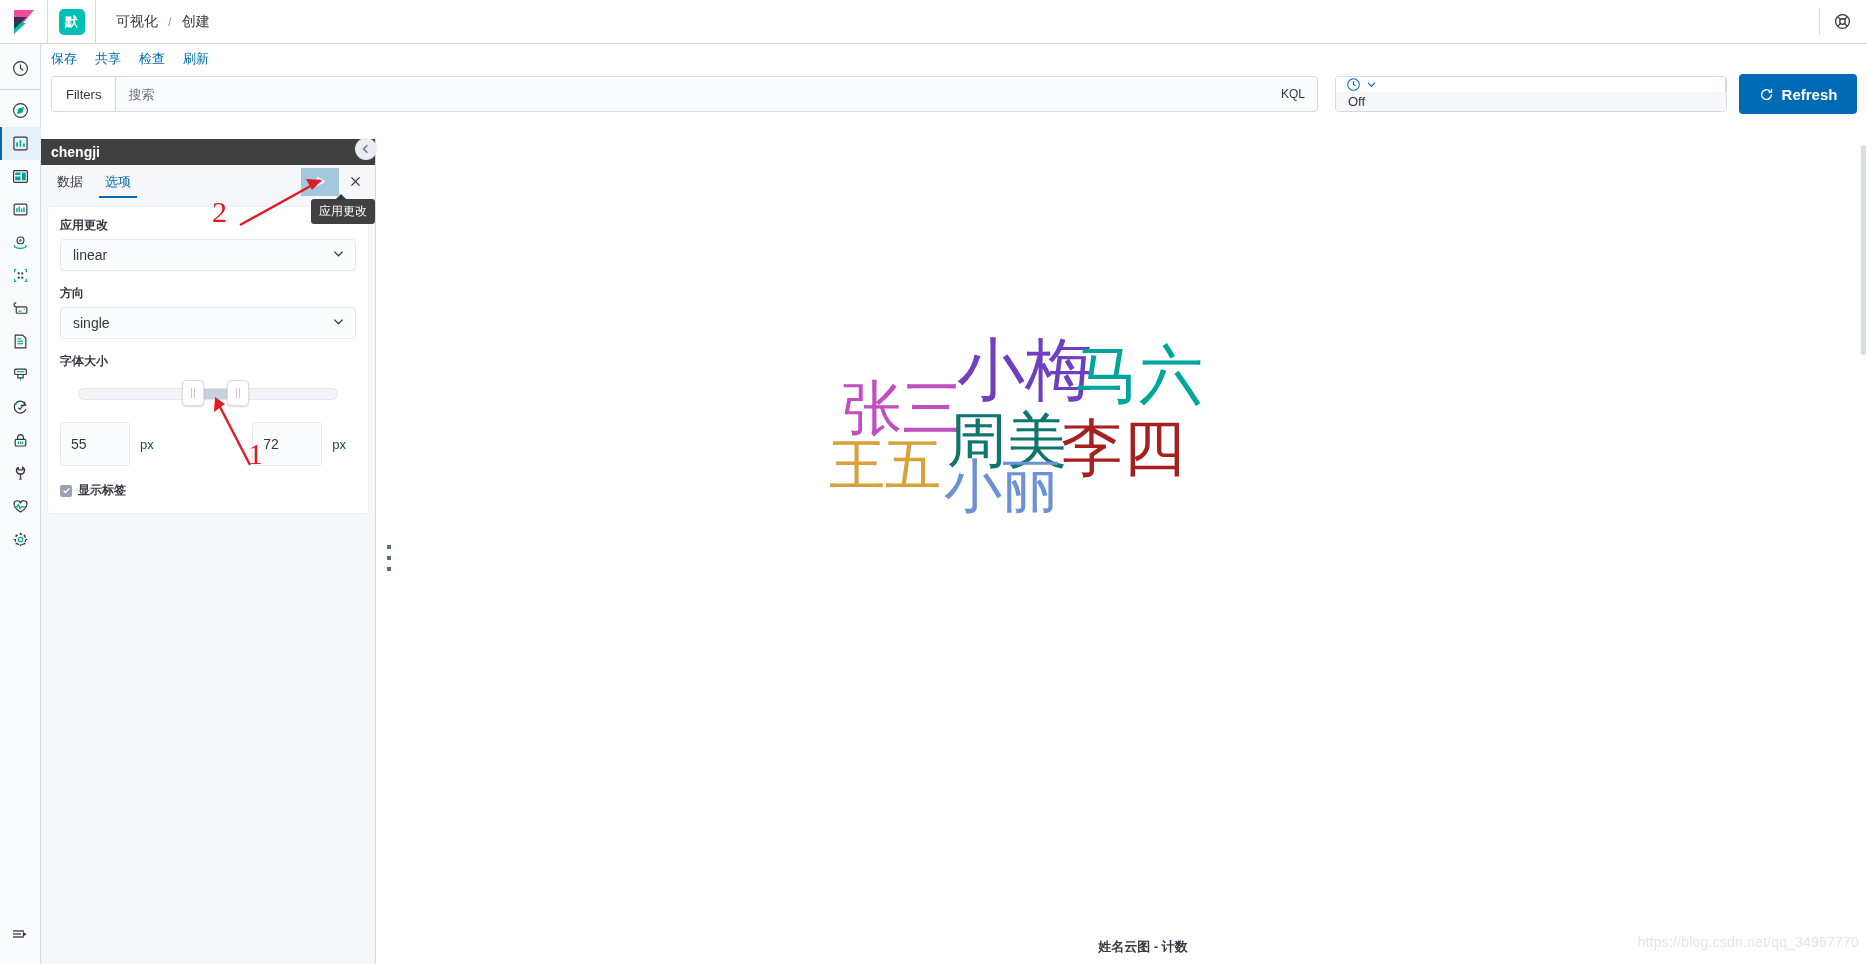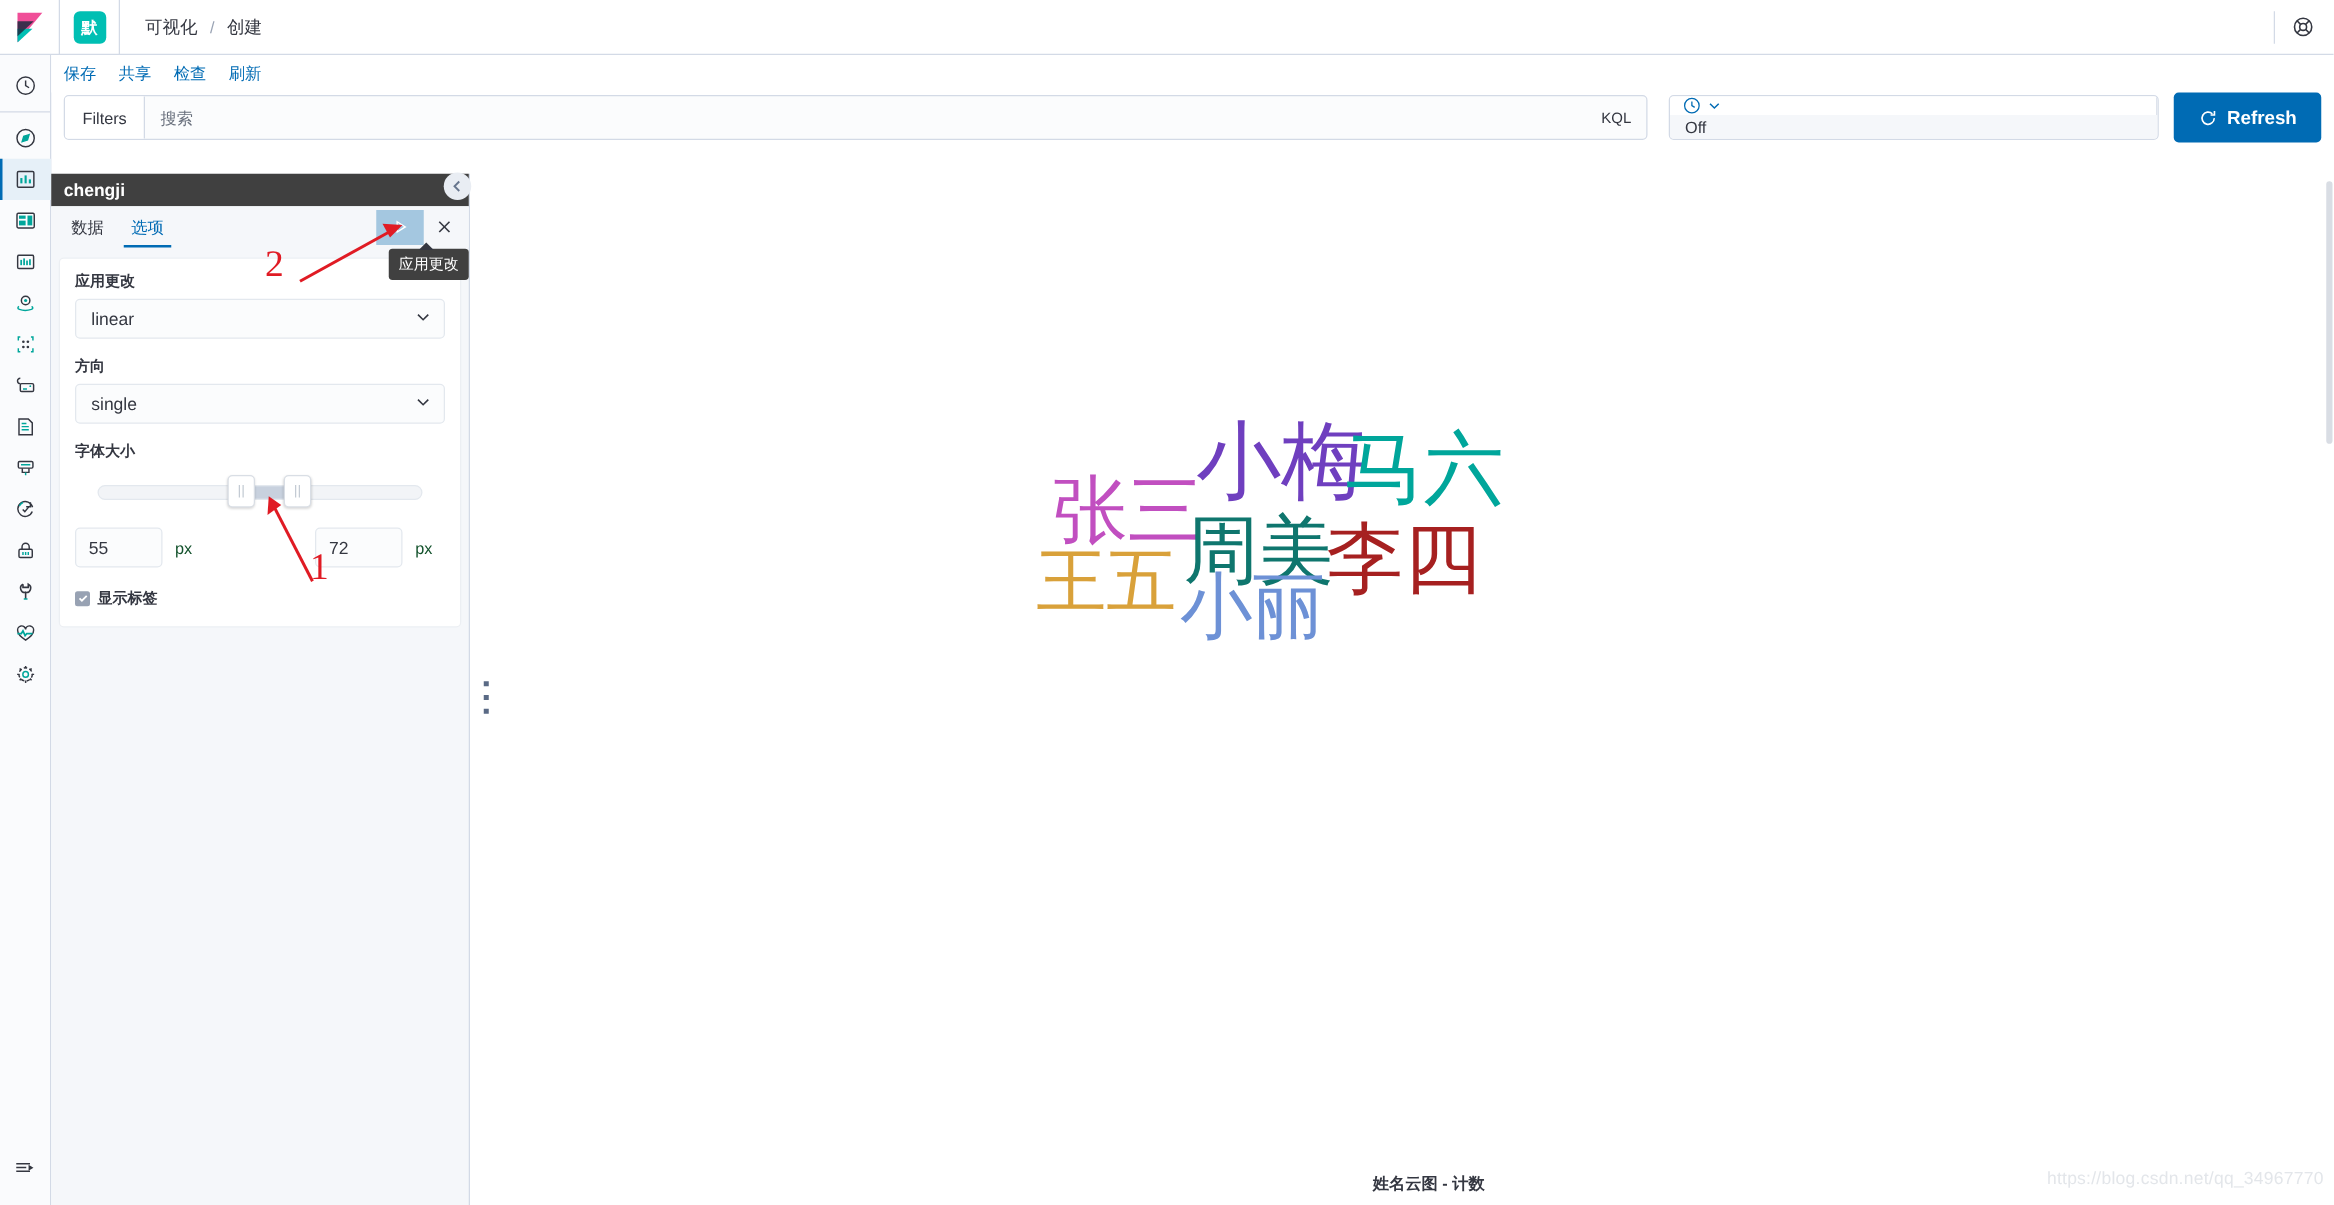--- a/index.html
+++ b/index.html
@@ -184,21 +184,21 @@
     border: 1px solid #d9dee5; border-radius: 4px;
     box-shadow: 0 1px 2px rgba(0,0,0,.15);
     display: flex; align-items: center; justify-content: center; cursor: pointer;
   }
   .range-thumb .grip { width: 1px; height: 10px; background: #c4cbd4; margin: 0 1px; }
   .thumb-lo { left: 118px; }
   .thumb-hi { left: 163px; }
 
   .num-row { display: flex; align-items: center; margin-top: 16px; gap: 0; }
   .num-input {
-    width: 70px; height: 32px; border: 1px solid #e3e8ee; border-radius: 4px;
+    width: 70px; height: 44px; border: 1px solid #e3e8ee; border-radius: 4px;
     background: #fbfcfd; font-size: 14px; color: #343741; padding: 0 10px; outline: none;
     font-family: "Liberation Sans", "DejaVu Sans", sans-serif;
   }
   .unit { font-size: 13px; color: #14532d; margin: 0 10px; }
   .num-gap { flex: 1; }
 
   .check-row { display: flex; align-items: center; gap: 6px; margin-top: 16px; }
   .checkbox {
     width: 12px; height: 12px; background: #98a2b3; border-radius: 2px;
     display: flex; align-items: center; justify-content: center; cursor: pointer;

